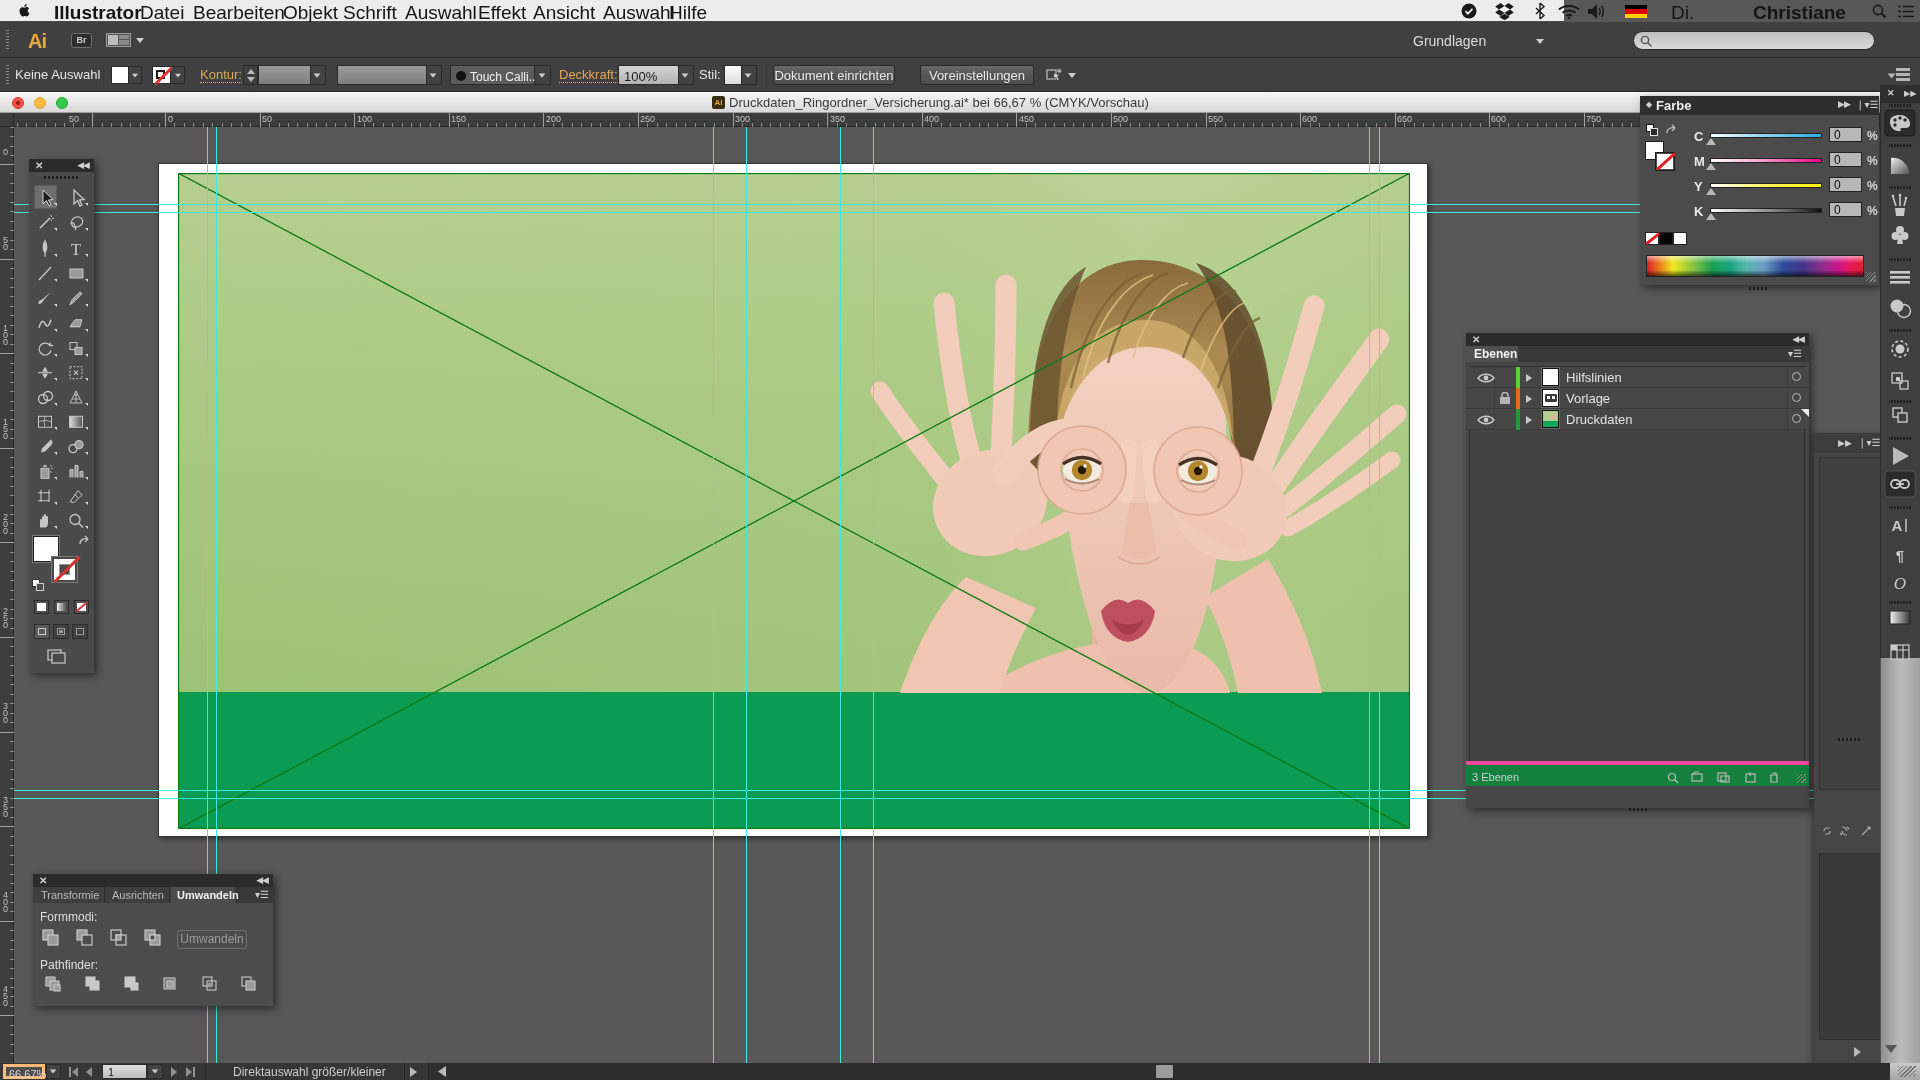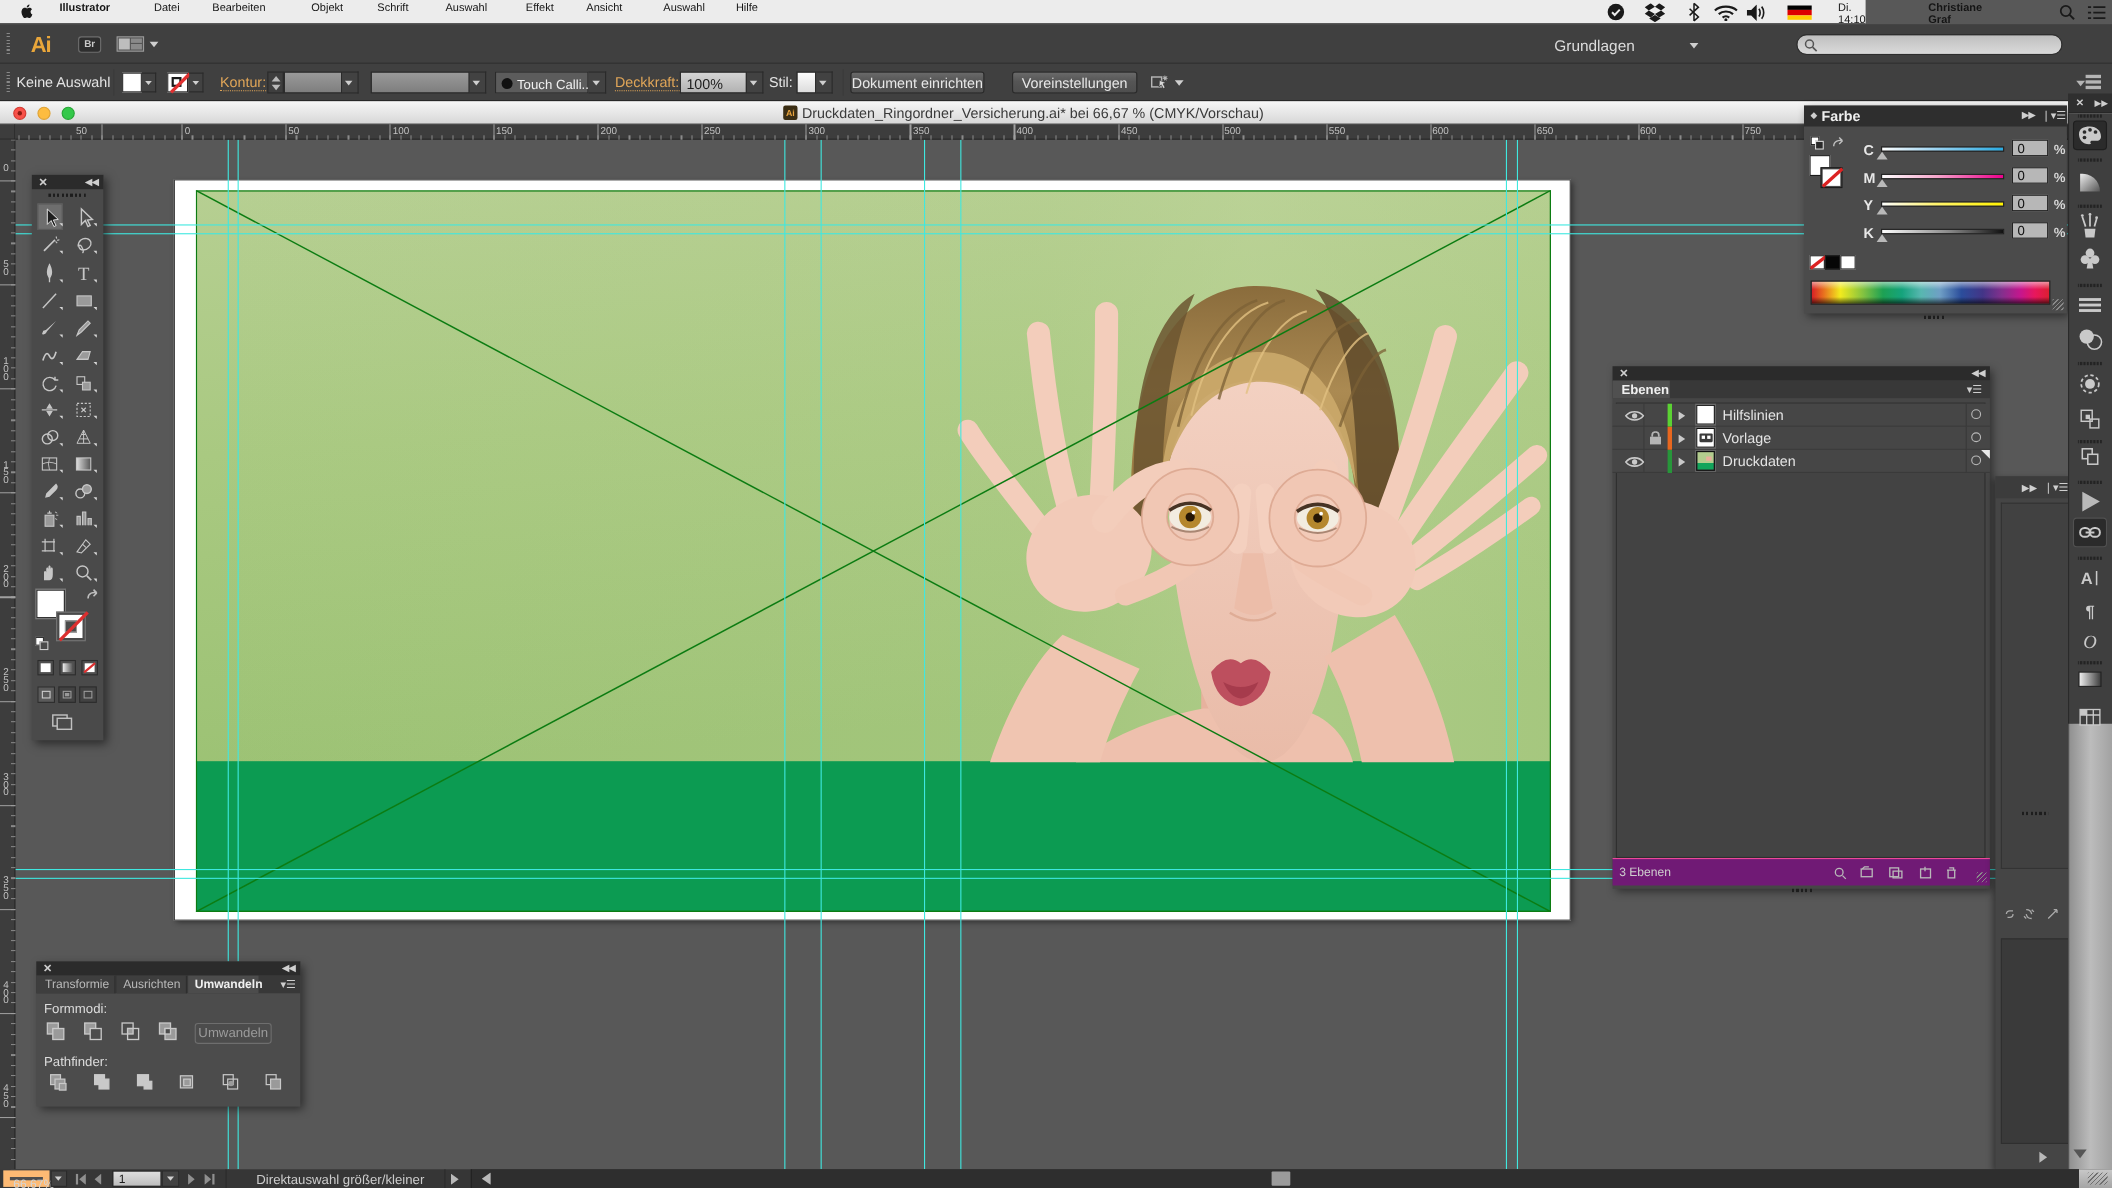--- a/index.html
+++ b/index.html
@@ -2,22 +2,22 @@
 <html><head>
 <meta charset="utf-8">
 <style>
 * { margin:0; padding:0; box-sizing:border-box; }
 html,body { width:1920px; height:1080px; overflow:hidden; background:#585858;
   font-family:"Liberation Sans", sans-serif; }
 .abs { position:absolute; }
 #stage { position:relative; width:1920px; height:1080px; }
 
 
-#menubar { left:0; top:0; width:1696px; height:22px; background:#ececec;
-  border-bottom:1px solid #4a4a4a; color:#151515; font-size:10px; }
+#menubar { left:0; top:0; width:1564px; height:22px; background:#ececec;
+  border-bottom:1px solid #4a4a4a; color:#151515; font-size:19px; }
 #menubar .mi { position:absolute; top:2px; }
 #menubar .b { font-weight:bold; }
 
 
 #appbar { left:0; top:22px; width:1920px; height:36px; background:#404040;
   border-bottom:1px solid #2c2c2c; }
 
 #ctrlbar { left:0; top:58px; width:1920px; height:34px; background:#404040;
   border-bottom:1px solid #262626; color:#e3e3e3; font-size:13px; }
 
@@ -706,21 +706,21 @@
       <div class="cbar" style="background:#27963a"></div>
       <div class="larr"></div>
       <div class="lthumb" style="background:linear-gradient(#b3cd8e 0 60%, #12a45b 60%)">
           <div class="abs" style="left:8px;top:4px;width:5px;height:4px;background:#e8b09c"></div>
         </div>
       <span class="lname">Druckdaten</span>
       <div class="odot" style="left:326px;top:5px"></div>
       <div class="abs" style="right:0;top:0;width:0;height:0;border-left:8px solid transparent;border-top:8px solid #e8e8e8"></div>
     </div>
 
-    <div class="abs" style="left:0;top:447px;width:343px;height:25px;background:#701a75;border-top:1px solid #ec4899">
+    <div class="abs" style="left:0;top:428px;width:343px;height:25px;background:#15803d;border-top:4px solid #ec4899">
       <span class="abs" style="left:6px;top:6px;font-size:11px;color:#cfcfcf">3 Ebenen</span>
       <svg class="abs" style="left:200px;top:6px" width="120" height="13" viewBox="0 0 120 13">
         <g stroke="#b9b9b9" stroke-width="1.2" fill="none">
           <circle cx="6" cy="6" r="3.5"></circle>
             <path d="M9 9 l3 3"></path>
           <rect x="26" y="3" width="10" height="7"></rect>
             <path d="M27 3 l2 -2 h4"></path>
           <rect x="52" y="2" width="8" height="8"></rect>
             <path d="M55 5 h8 v6 h-8 z"></path>
           <rect x="80" y="3" width="9" height="8"></rect>
@@ -923,21 +923,21 @@
 
       <g transform="translate(18,549)" stroke="#c9c9c9" stroke-width="1.2" fill="#3f3f3f">
         <rect x="-9" y="-7" width="18" height="14"></rect>
         <path d="M-9,-2 L9,-2 M-3,-7 L-3,7 M3,-7 L3,7"></path>
         <rect x="-9" y="-7" width="6" height="5" fill="#c9c9c9" stroke="none"></rect>
       </g>
     </svg>
   </div>
 
   <div class="abs" id="statusbar">
-    <div class="abs" style="left:3px;top:1px;width:42px;height:15px;background:#4e4e4e;border:6px solid #fdba74;color:#d5d5d5;font-size:11px;padding:1px 0 0 3px">66,67%</div>
+    <div class="abs" style="left:3px;top:1px;width:42px;height:15px;background:#4e4e4e;border:3px solid #fdba74;color:#d5d5d5;font-size:11px;padding:1px 0 0 3px">66,67%</div>
     <div class="abs" style="left:46px;top:1px;width:15px;height:15px;background:#424242;border:1px solid #2a2a2a"></div>
     <div class="abs arrow-d" style="left:49px;top:6px;transform:scale(0.8)"></div>
     <svg class="abs" style="left:68px;top:4px" width="132" height="10" viewBox="0 0 132 10">
       <g fill="#8f8f8f">
           <path d="M10,0 L10,10 L4,5 Z"></path>
           <rect x="1" y="0" width="2" height="10"></rect>
           <path d="M24,0 L24,10 L18,5 Z"></path>
         </g>
       <g fill="#8f8f8f">
           <path d="M103,0 L103,10 L109,5 Z"></path>

